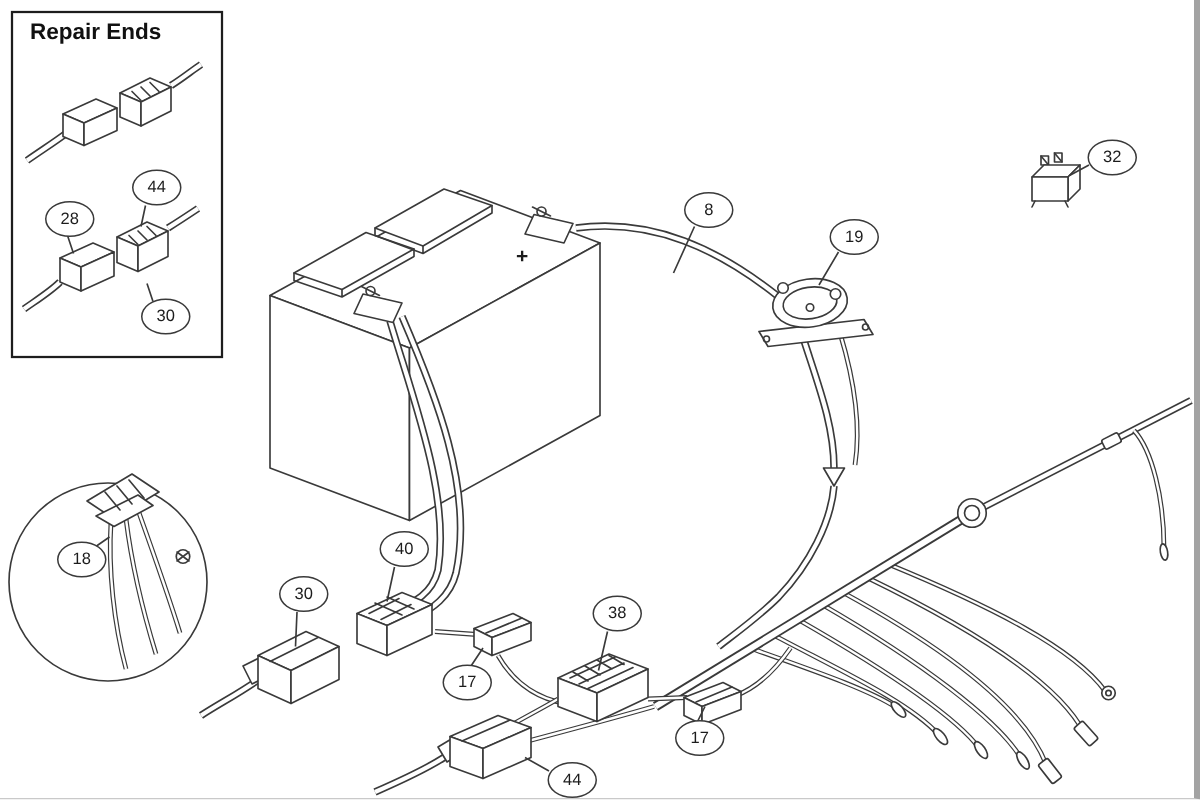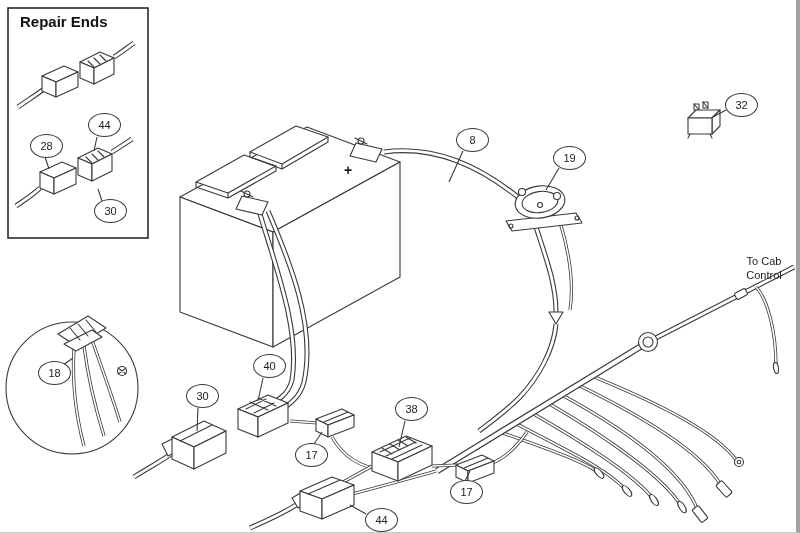--- a/index.html
+++ b/index.html
@@ -295,22 +295,20 @@
 
     <g>
       <path class="leader" d="M463,151 L449,182 M559,168 L546,190 M726,110 L713,117
         M45,157 L49,169 M97,137 L94,151 M102,201 L98,189 M60,367 L73,358
         M198,408 L197,431 M263,378 L258,401 M312,447 L322,432
         M405,421 L399,447 M465,481 L470,471 M366,514 L350,505"></path>
     </g>
   </svg>
 
   <div class="inset-title">Repair Ends</div>
-  <div class="cab-label">To Cab
-Control</div>
   <div class="plus-sign">+</div>
 
   <div class="callout" style="left:456px; top:128px">8</div>
   <div class="callout" style="left:553px; top:146px">19</div>
   <div class="callout" style="left:725px; top:93px">32</div>
   <div class="callout" style="left:30px;  top:134px">28</div>
   <div class="callout" style="left:88px;  top:113px">44</div>
   <div class="callout" style="left:94px;  top:199px">30</div>
   <div class="callout" style="left:38px;  top:361px">18</div>
   <div class="callout" style="left:186px; top:384px">30</div>

